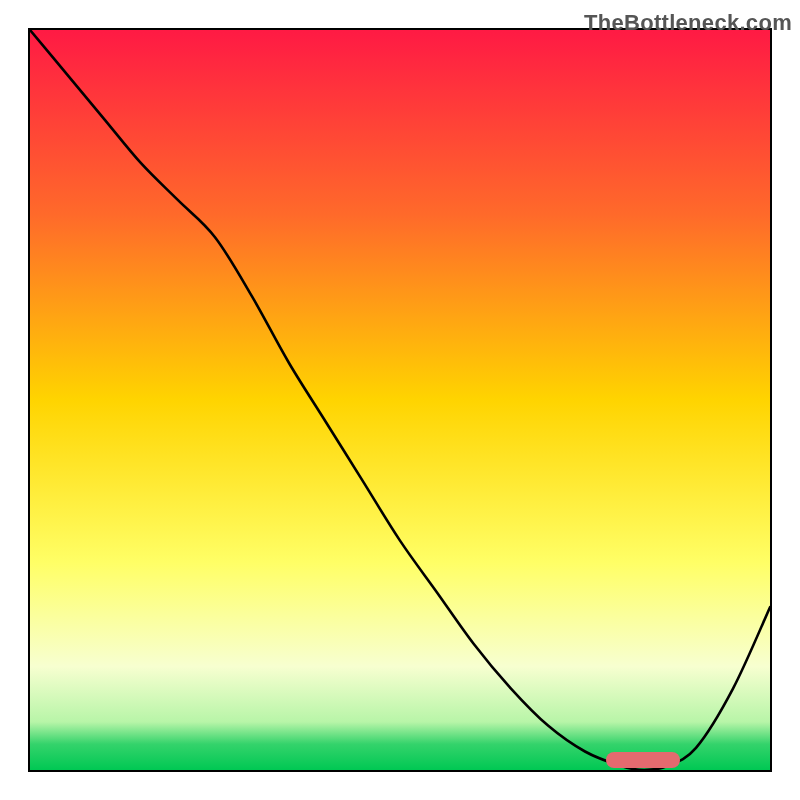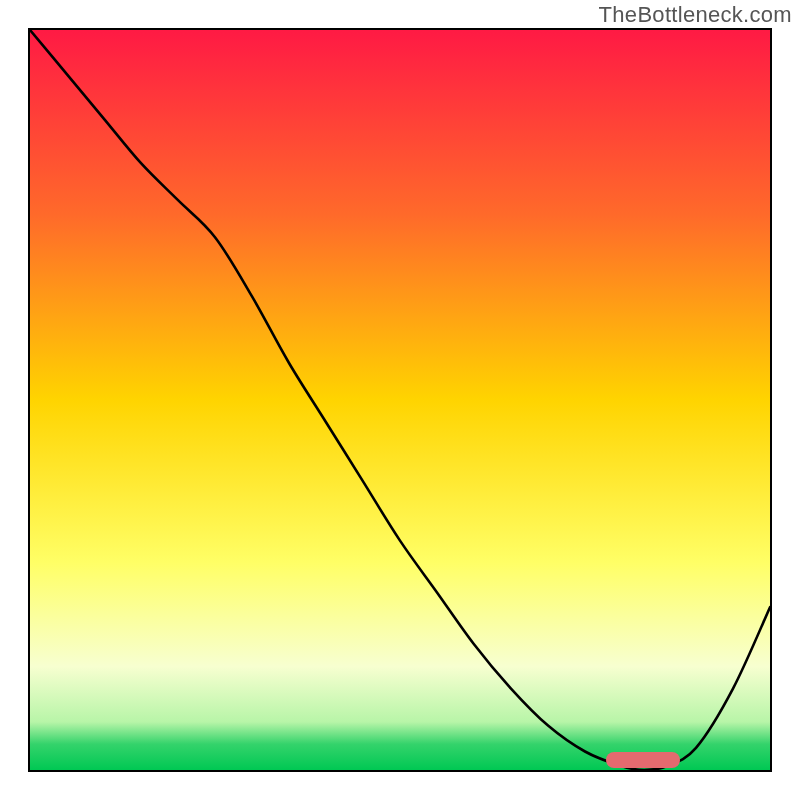--- a/index.html
+++ b/index.html
@@ -11,25 +11,25 @@
     background: #fff;
     font-family: Arial, Helvetica, sans-serif;
   }
   .wrap {
     position: relative;
     width: 800px;
     height: 800px;
   }
   .watermark {
     position: absolute;
-    top: 2px;
+    top: 10px;
     right: 8px;
     color: #555;
     font-size: 22px;
-    font-weight: 400;
+    font-weight: 700;
     letter-spacing: 0.3px;
     z-index: 20;
   }
   .plot {
     position: absolute;
     left: 28px;
     top: 28px;
     width: 744px;
     height: 744px;
     box-sizing: border-box;

